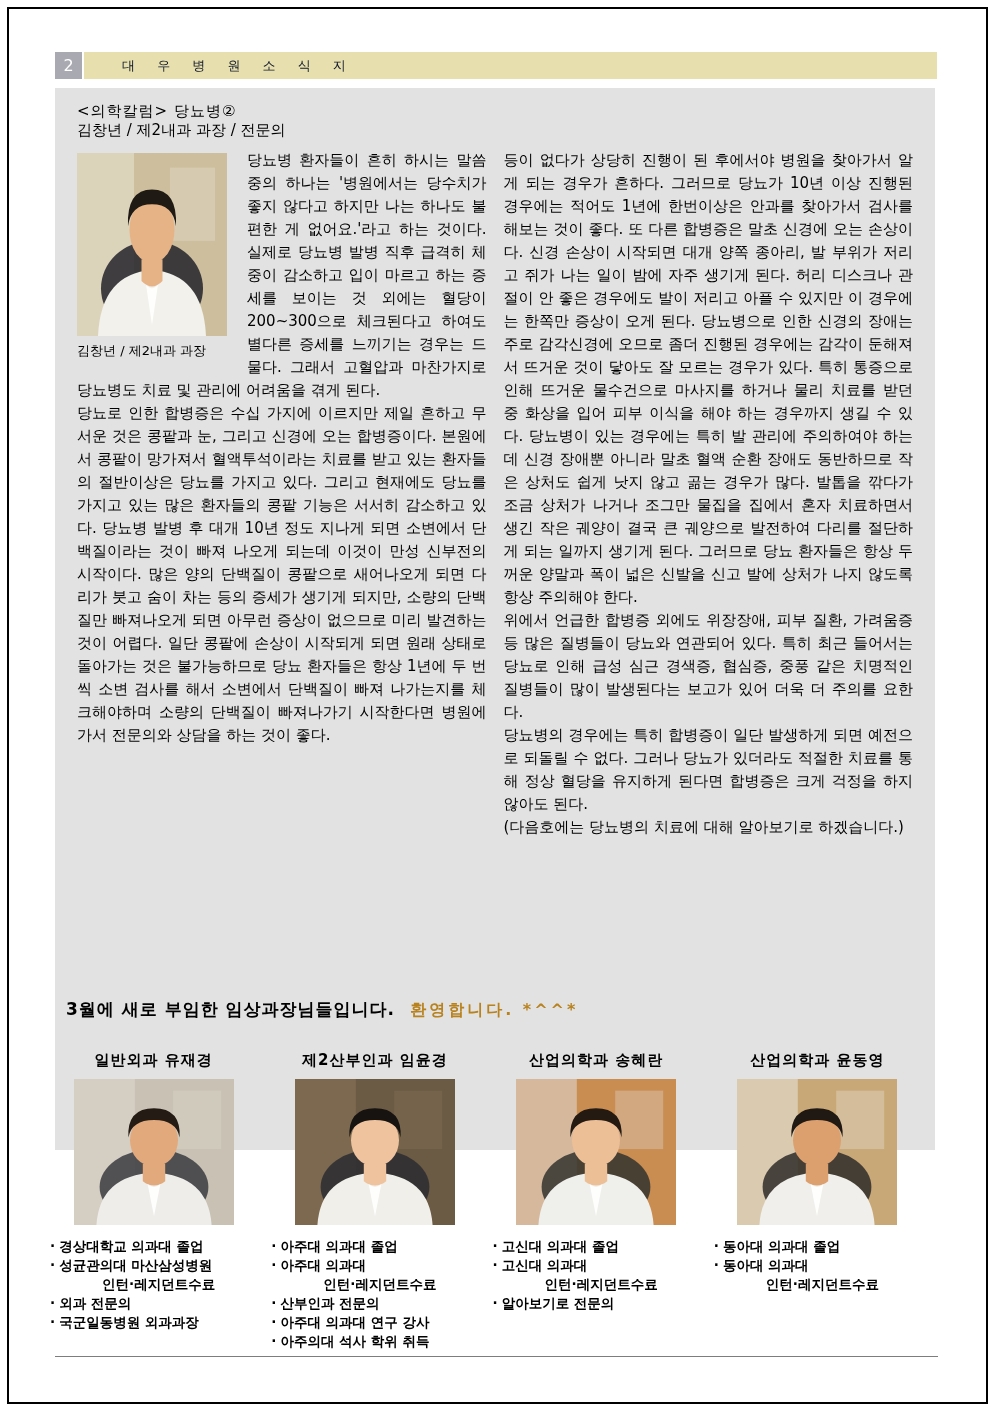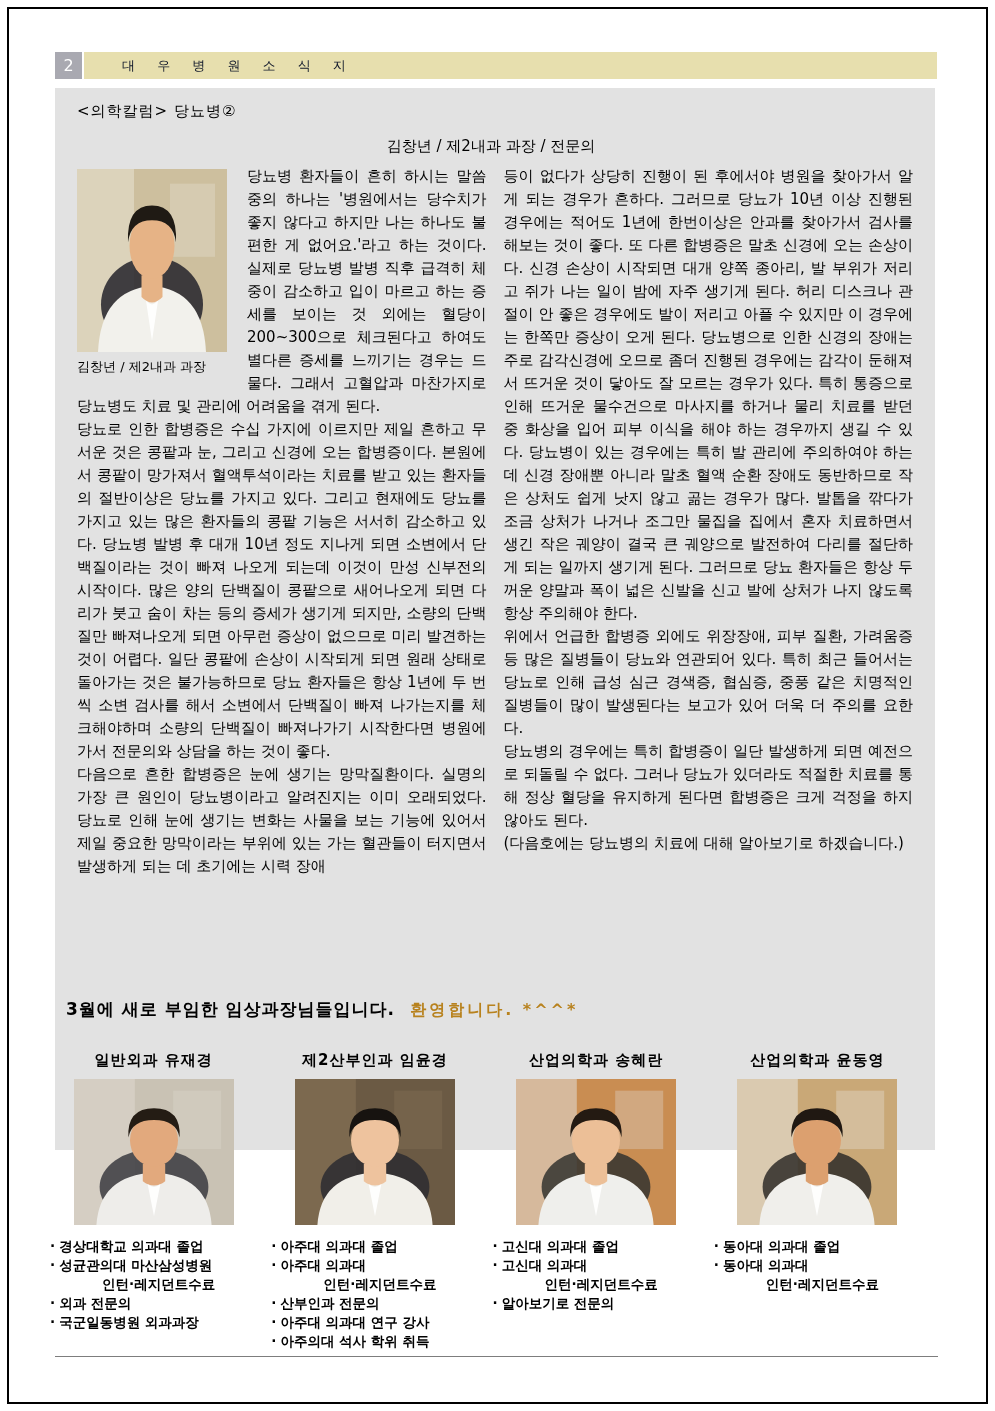--- a/index.html
+++ b/index.html
@@ -15,21 +15,21 @@
   .masthead-bar{flex:1;margin-left:2px;background:#e7dfae;color:#0f172a;font-size:13px;
     letter-spacing:9px;line-height:27px;padding-left:38px;}
   
   .article-box{position:absolute;top:88px;left:55px;width:880px;height:1062px;
     background:#e2e2e2;box-sizing:border-box;padding:14px 22px 10px;}
   .kicker{font-size:15px;letter-spacing:1px;}
   .title-line{text-align:center;margin-top:4px;height:44px;}
   .t-accent{color:#b27a1c;font-size:36px;font-weight:bold;letter-spacing:8px;
     font-family:"DejaVu Serif","Liberation Serif",serif;}
   .t-rest{font-size:26px;letter-spacing:5px;font-weight:500;}
-  .byline{text-align:center;font-size:15px;margin-top:16px;padding-right:8px;}
+  .byline{text-align:left;font-size:15px;margin-top:0;padding-right:8px;}
   .columns{display:flex;gap:17px;margin-top:9px;}
   .col{flex:1;font-size:15px;line-height:23px;text-align:justify;}
   .col p{margin:0;}
   .photo-block{float:left;width:160px;margin:4px 10px 2px 0;}
   .photo{overflow:hidden;background:#cbbd9c;}
   .article-photo{width:150px;height:183px;}
   .caption{font-size:13px;margin-top:3px;letter-spacing:0px;}
   .photo svg{display:block;}
   
   .announcement{position:absolute;top:998px;left:43px;width:885px;}
@@ -74,21 +74,20 @@
               <ellipse cx="50" cy="42" rx="15" ry="18" fill="#e6b386"></ellipse>
               <path d="M34 40 Q33 20 50 20 Q67 20 66 40 Q64 28 50 28 Q36 28 34 40 Z" fill="#1f1a14"></path>
               <path d="M46 72 L50 94 L54 72 Q50 76 46 72 Z" fill="#ffffff" opacity="0.9"></path>
             </svg>
           </div>
         <div class="caption">김창년 / 제2내과 과장</div>
       </div>
 
     <p>당뇨병 환자들이 흔히 하시는 말씀 중의 하나는 '병원에서는 당수치가 좋지 않다고 하지만 나는 하나도 불편한 게 없어요.'라고 하는 것이다. 실제로 당뇨병 발병 직후 급격히 체중이 감소하고 입이 마르고 하는 증세를 보이는 것 외에는 혈당이 200~300으로 체크된다고 하여도 별다른 증세를 느끼기는 경우는 드물다. 그래서 고혈압과 마찬가지로 당뇨병도 치료 및 관리에 어려움을 겪게 된다.</p>
         <p>당뇨로 인한 합병증은 수십 가지에 이르지만 제일 흔하고 무서운 것은 콩팥과 눈, 그리고 신경에 오는 합병증이다. 본원에서 콩팥이 망가져서 혈액투석이라는 치료를 받고 있는 환자들의 절반이상은 당뇨를 가지고 있다. 그리고 현재에도 당뇨를 가지고 있는 많은 환자들의 콩팥 기능은 서서히 감소하고 있다. 당뇨병 발병 후 대개 10년 정도 지나게 되면 소변에서 단백질이라는 것이 빠져 나오게 되는데 이것이 만성 신부전의 시작이다. 많은 양의 단백질이 콩팥으로 새어나오게 되면 다리가 붓고 숨이 차는 등의 증세가 생기게 되지만, 소량의 단백질만 빠져나오게 되면 아무런 증상이 없으므로 미리 발견하는 것이 어렵다. 일단 콩팥에 손상이 시작되게 되면 원래 상태로 돌아가는 것은 불가능하므로 당뇨 환자들은 항상 1년에 두 번씩 소변 검사를 해서 소변에서 단백질이 빠져 나가는지를 체크해야하며 소량의 단백질이 빠져나가기 시작한다면 병원에 가서 전문의와 상담을 하는 것이 좋다.</p>
-        <p>다음으로 흔한 합병증은 눈에 생기는 망막질환이다. 실명의 가장 큰 원인이 당뇨병이라고 알려진지는 이미 오래되었다. 당뇨로 인해 눈에 생기는 변화는 사물을 보는 기능에 있어서 제일 중요한 망막이라는 부위에 있는 가는 혈관들이 터지면서 발생하게 되는 데 초기에는 시력 장애</p>
       </div>
     <div class="col" id="right-col">
 
     <p>등이 없다가 상당히 진행이 된 후에서야 병원을 찾아가서 알게 되는 경우가 흔하다. 그러므로 당뇨가 10년 이상 진행된 경우에는 적어도 1년에 한번이상은 안과를 찾아가서 검사를 해보는 것이 좋다. 또 다른 합병증은 말초 신경에 오는 손상이다. 신경 손상이 시작되면 대개 양쪽 종아리, 발 부위가 저리고 쥐가 나는 일이 밤에 자주 생기게 된다. 허리 디스크나 관절이 안 좋은 경우에도 발이 저리고 아플 수 있지만 이 경우에는 한쪽만 증상이 오게 된다. 당뇨병으로 인한 신경의 장애는 주로 감각신경에 오므로 좀더 진행된 경우에는 감각이 둔해져서 뜨거운 것이 닿아도 잘 모르는 경우가 있다. 특히 통증으로 인해 뜨거운 물수건으로 마사지를 하거나 물리 치료를 받던 중 화상을 입어 피부 이식을 해야 하는 경우까지 생길 수 있다. 당뇨병이 있는 경우에는 특히 발 관리에 주의하여야 하는데 신경 장애뿐 아니라 말초 혈액 순환 장애도 동반하므로 작은 상처도 쉽게 낫지 않고 곪는 경우가 많다. 발톱을 깎다가 조금 상처가 나거나 조그만 물집을 집에서 혼자 치료하면서 생긴 작은 궤양이 결국 큰 궤양으로 발전하여 다리를 절단하게 되는 일까지 생기게 된다. 그러므로 당뇨 환자들은 항상 두꺼운 양말과 폭이 넓은 신발을 신고 발에 상처가 나지 않도록 항상 주의해야 한다.</p>
         <p>위에서 언급한 합병증 외에도 위장장애, 피부 질환, 가려움증 등 많은 질병들이 당뇨와 연관되어 있다. 특히 최근 들어서는 당뇨로 인해 급성 심근 경색증, 협심증, 중풍 같은 치명적인 질병들이 많이 발생된다는 보고가 있어 더욱 더 주의를 요한다.</p>
         <p>당뇨병의 경우에는 특히 합병증이 일단 발생하게 되면 예전으로 되돌릴 수 없다. 그러나 당뇨가 있더라도 적절한 치료를 통해 정상 혈당을 유지하게 된다면 합병증은 크게 걱정을 하지 않아도 된다.</p>
         <p>(다음호에는 당뇨병의 치료에 대해 알아보기로 하겠습니다.)</p>
       </div>
   </div>
 </section>

